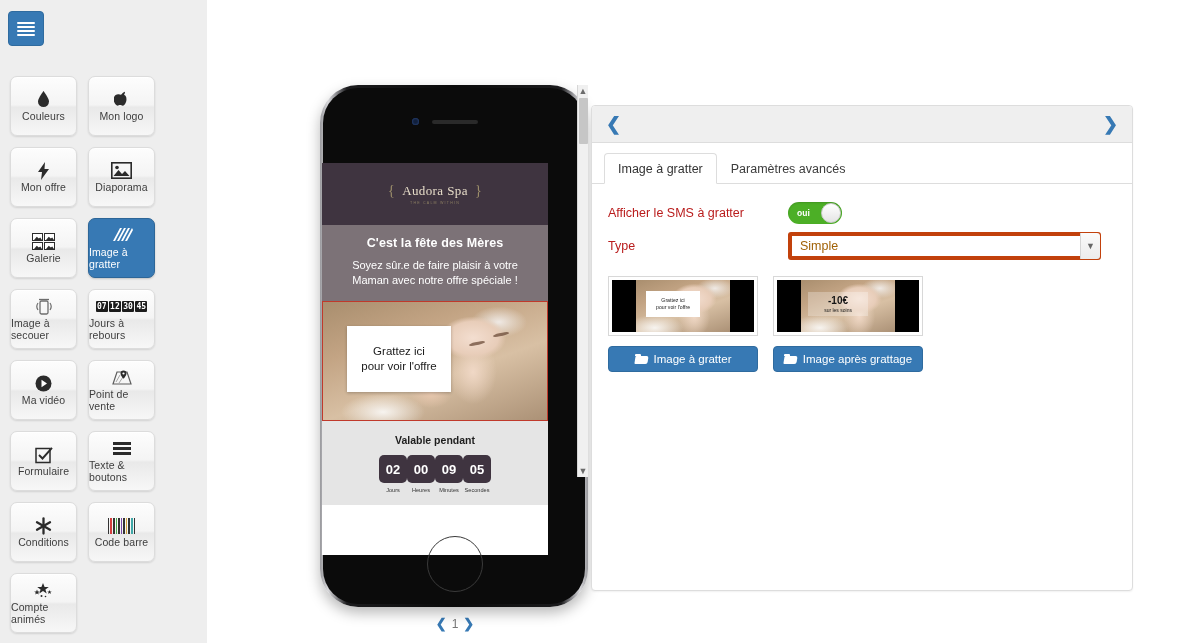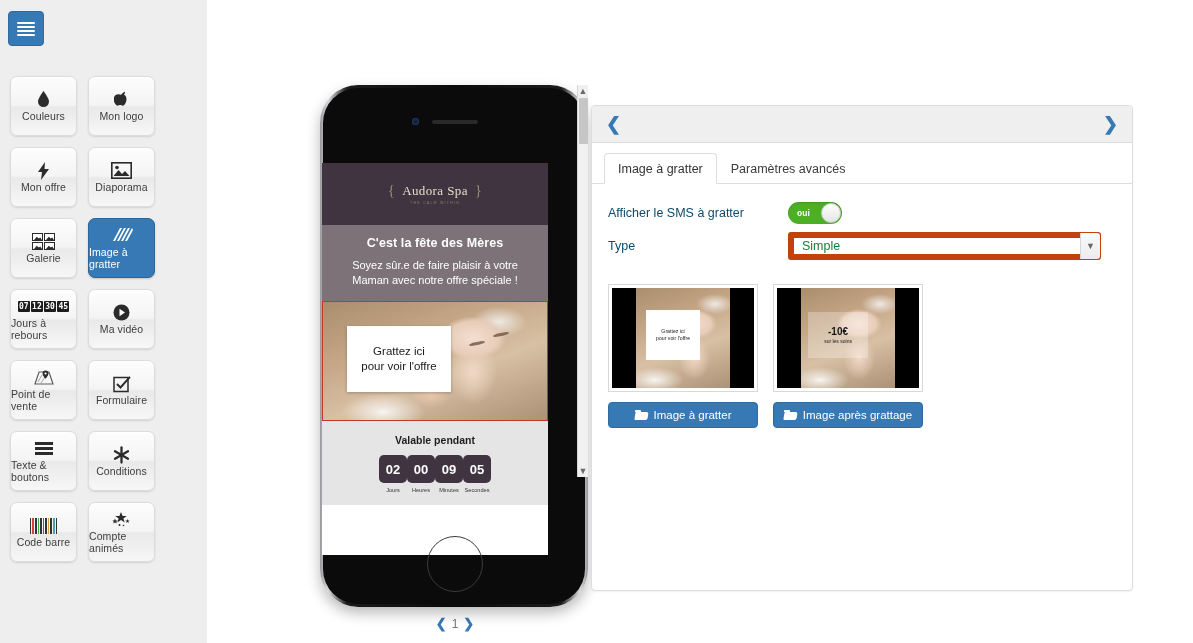--- a/index.html
+++ b/index.html
@@ -192,52 +192,52 @@
   .tabs { display:flex; padding: 9px 12px 0; border-bottom: 1px solid #dddddd; margin: 0 0 0 0; }
   .tab {
     font-size: 12.5px; color:#3c3c3c; padding: 8px 13px 7px;
     border: 1px solid transparent; border-radius: 4px 4px 0 0;
     position: relative; top: 1px; cursor:pointer;
   }
   .tab.active { background:#fff; border-color:#dddddd; border-bottom-color:#fff; color:#333; }
 
   .form { padding: 18px 0 0 16px; }
   .frow { display:flex; align-items:center; margin-bottom: 8px; }
-  .flabel { width: 180px; font-size: 12.5px; color:#0c4a6e; }
+  .flabel { width: 180px; font-size: 12.5px; color:#b91c1c; }
   .toggle {
     width: 54px; height: 22px; border-radius: 12px;
     background: #4caf26; position: relative; cursor: pointer;
     box-shadow: inset 0 1px 2px rgba(0,0,0,.15);
     display:flex; align-items:center;
   }
   .toggle .tg-txt { color:#fff; font-size:8.5px; font-weight:bold; margin-left: 9px; }
   .toggle .knob {
     position:absolute; right: 1px; top: 1px; width: 20px; height: 20px;
     border-radius: 50%; background: linear-gradient(to bottom,#ffffff,#e4e4e4);
     border: 1px solid #c9c9c9;
   }
   .select-wrap { position: relative; width: 313px; }
   select.sel {
     width: 313px; height: 28px; font-size: 12.5px; font-family:"Liberation Sans", sans-serif;
-    padding: 0 24px 0 8px; border: 6px solid #c2410c; border-radius: 3px;
-    background: #ffffff; color:#15803d; appearance: none; -webkit-appearance:none;
+    padding: 0 24px 0 8px; border: 4px solid #c2410c; border-radius: 3px;
+    background: #ffffff; color:#a16207; appearance: none; -webkit-appearance:none;
     cursor: pointer;
   }
   .sel-caret {
     position:absolute; right:1px; top:1px; width: 20px; height: 26px;
     background: linear-gradient(to bottom,#fafafa,#ececec); border-left:1px solid #d5d5d5;
     display:flex; align-items:center; justify-content:center;
     font-size: 9px; color:#666; pointer-events:none; border-radius: 0 3px 3px 0;
   }
 
   .thumbs { display:flex; gap: 15px; margin-top: 16px; }
   .thumb-col { width: 150px; }
   .thumb-box {
-    width: 150px; height: 108px; border: 1px solid #d8d8d8; background:#fff;
-    padding: 3px; cursor:pointer;margin-top:8px;
+    width: 150px; height: 60px; border: 1px solid #d8d8d8; background:#fff;
+    padding: 3px; cursor:pointer;
   }
   .thumb-img { position:relative; width:100%; height:100%; overflow:hidden; background:#000; }
   .thumb-photo {
     position:absolute; left: 17%; top:0; width: 66%; height: 100%;
     background:
       radial-gradient(ellipse 30px 20px at 62% 36%, #f3ded0 0%, #e8cdb9 55%, rgba(232,205,185,0) 75%),
       radial-gradient(ellipse 22px 30px at 62% 70%, #f0d8c6 0%, rgba(240,216,198,0) 72%),
       radial-gradient(ellipse 26px 14px at 84% 16%, #efe9e4 0%, rgba(239,233,228,0) 72%),
       radial-gradient(ellipse 40px 18px at 20% 92%, #f7f4f0 0%, rgba(247,244,240,0) 72%),
       linear-gradient(160deg,#a98e6e 0%, #c3a484 30%, #d8c0a4 60%, #ab9176 100%);
@@ -347,20 +347,31 @@
               <path d="M2 14 L9 1 L11 1 L4 14 Z"></path>
               <path d="M6 14 L13 1 L15 1 L8 14 Z"></path>
               <path d="M10 14 L17 1 L19 1 L12 14 Z"></path>
               <path d="M14 14 L21 1 L22 3 L16 14 Z"></path>
             </g>
           </svg>
         </span>
         <span class="tl-label">Image à gratter</span>
       </div>
 
+      <div class="tile">
+        <span class="tl-icon">
+          <svg width="18" height="18" viewBox="0 0 18 18">
+            <rect x="5" y="3" width="8" height="13" rx="1.4" fill="none" stroke="#6d6d6d" stroke-width="1.3"></rect>
+            <path d="M3 5 Q0.6 8.5 3 12" fill="none" stroke="#6d6d6d" stroke-width="1.2"></path>
+            <path d="M15 5 Q17.4 8.5 15 12" fill="none" stroke="#6d6d6d" stroke-width="1.2"></path>
+            <line x1="4" y1="1.5" x2="14" y2="1.5" stroke="#6d6d6d" stroke-width="1.3"></line>
+          </svg>
+        </span>
+        <span class="tl-label">Image à secouer</span>
+      </div>
 
       <div class="tile">
         <span class="tl-icon">
           <span class="cd-digits">
             <span>07</span>
             <span>12</span>
             <span>30</span>
             <span>45</span>
           </span>
         </span>

